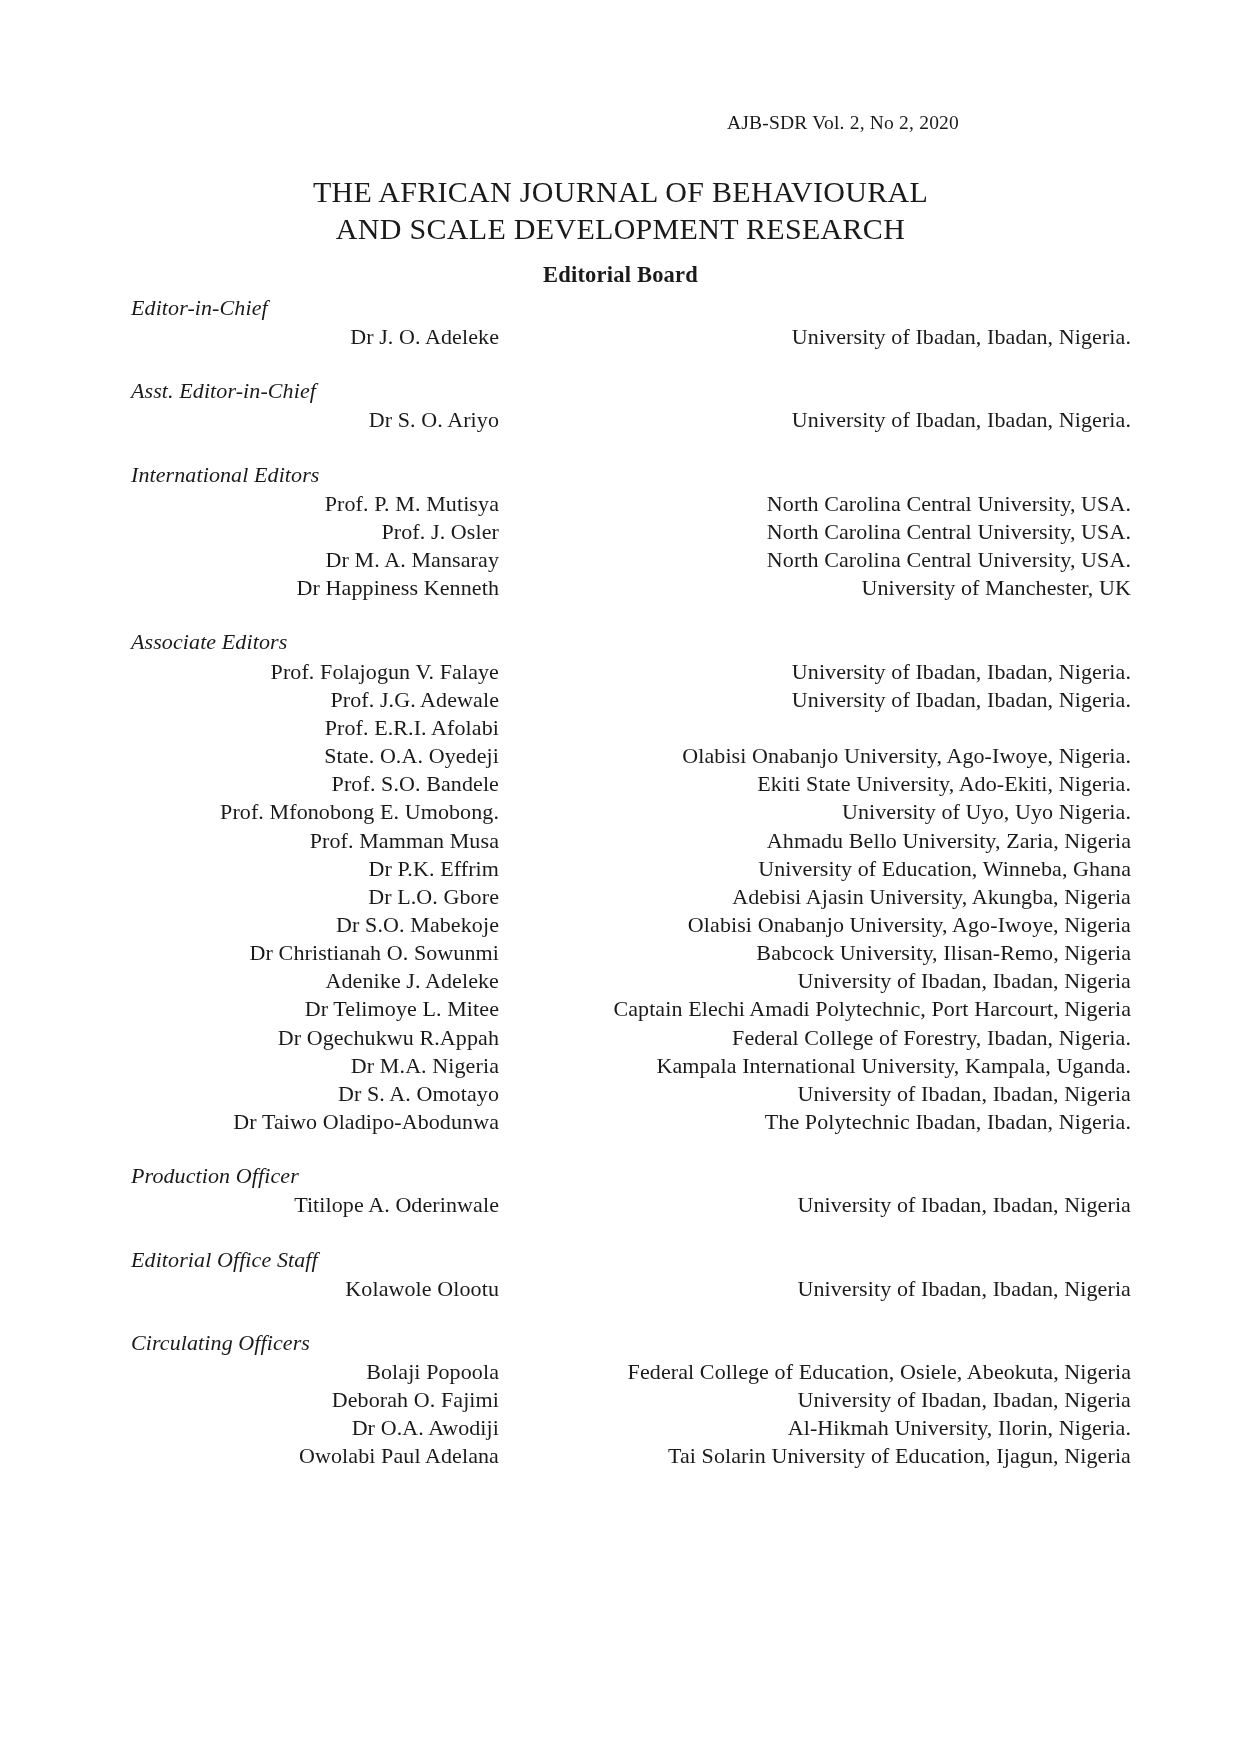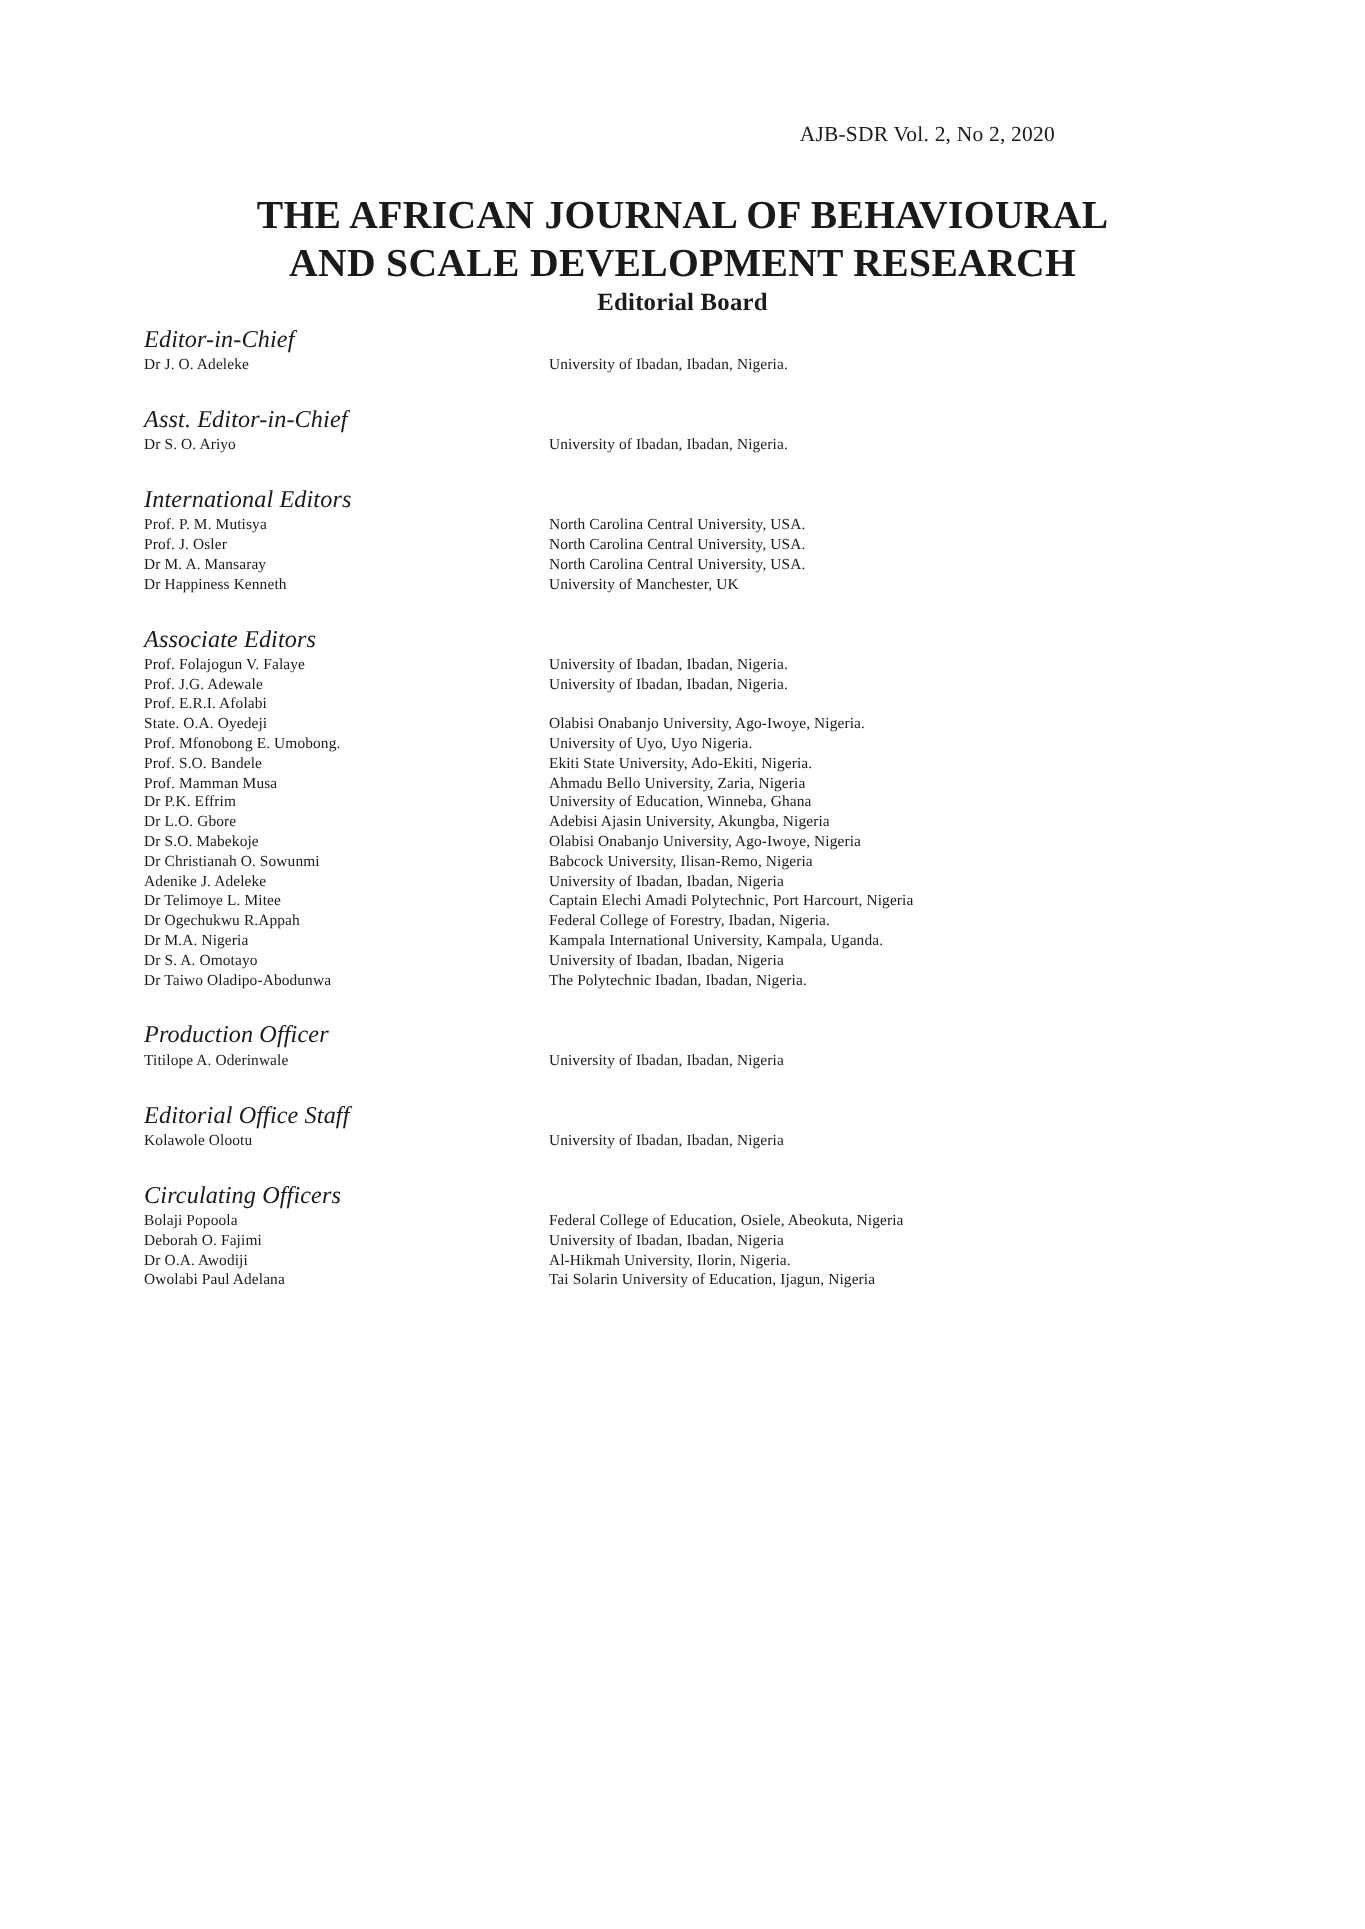--- a/index.html
+++ b/index.html
@@ -30,22 +30,22 @@
     font-size: 19.5px;
     letter-spacing: 0.2px;
     white-space: nowrap;
   }
   .journal-title {
     position: absolute;
     top: 170px;
     left: 0;
     width: 1241px;
     text-align: center;
-    font-weight: bold;
-    font-size: 36px;
+    font-weight: normal;
+    font-size: 30px;
     line-height: 1.22;
     letter-spacing: 0.3px;
   }
   .journal-title .line2 { display: block; text-align: center; }
   .board-heading {
     position: absolute;
     top: 258px;
     left: 0;
     width: 1241px;
     text-align: center;
@@ -62,24 +62,25 @@
   .section { margin-bottom: 0; }
   .section-title {
     font-style: italic;
     font-size: 22px;
     line-height: 1.28;
     margin: 0 0 1px 0;
     letter-spacing: 0.1px;
   }
   .row {
     display: flex;
-    font-size: 14px;
+    font-size: 22px;
     line-height: 1.28;
     letter-spacing: 0.1px;
     white-space: nowrap;
+    text-align: right;
   }
   .row .name {
     width: 368px;
     flex: 0 0 368px;
   }
   .row .affil {
     flex: 1 1 auto;
   }
   .gap { height: 26px; }
 </style>
@@ -149,28 +150,28 @@
         <span class="affil">University of Ibadan, Ibadan, Nigeria.</span>
       </div>
       <div class="row">
         <span class="name">Prof. E.R.I. Afolabi</span>
       </div>
       <div class="row">
         <span class="name">State. O.A. Oyedeji</span>
         <span class="affil">Olabisi Onabanjo University, Ago-Iwoye, Nigeria.</span>
       </div>
       <div class="row">
+        <span class="name">Prof. S.O. Bandele</span>
+        <span class="affil">Ekiti State University, Ado-Ekiti, Nigeria.</span>
+      </div>
+      <div class="row">
         <span class="name">Prof. Mfonobong E. Umobong.</span>
         <span class="affil">University of Uyo, Uyo Nigeria.</span>
       </div>
       <div class="row">
-        <span class="name">Prof. S.O. Bandele</span>
-        <span class="affil">Ekiti State University, Ado-Ekiti, Nigeria.</span>
-      </div>
-      <div class="row">
         <span class="name">Prof. Mamman Musa</span>
         <span class="affil">Ahmadu Bello University, Zaria, Nigeria</span>
       </div>
       <div class="row">
         <span class="name">Dr P.K. Effrim</span>
         <span class="affil">University of Education, Winneba, Ghana</span>
       </div>
       <div class="row">
         <span class="name">Dr L.O. Gbore</span>
         <span class="affil">Adebisi Ajasin University, Akungba, Nigeria</span>

